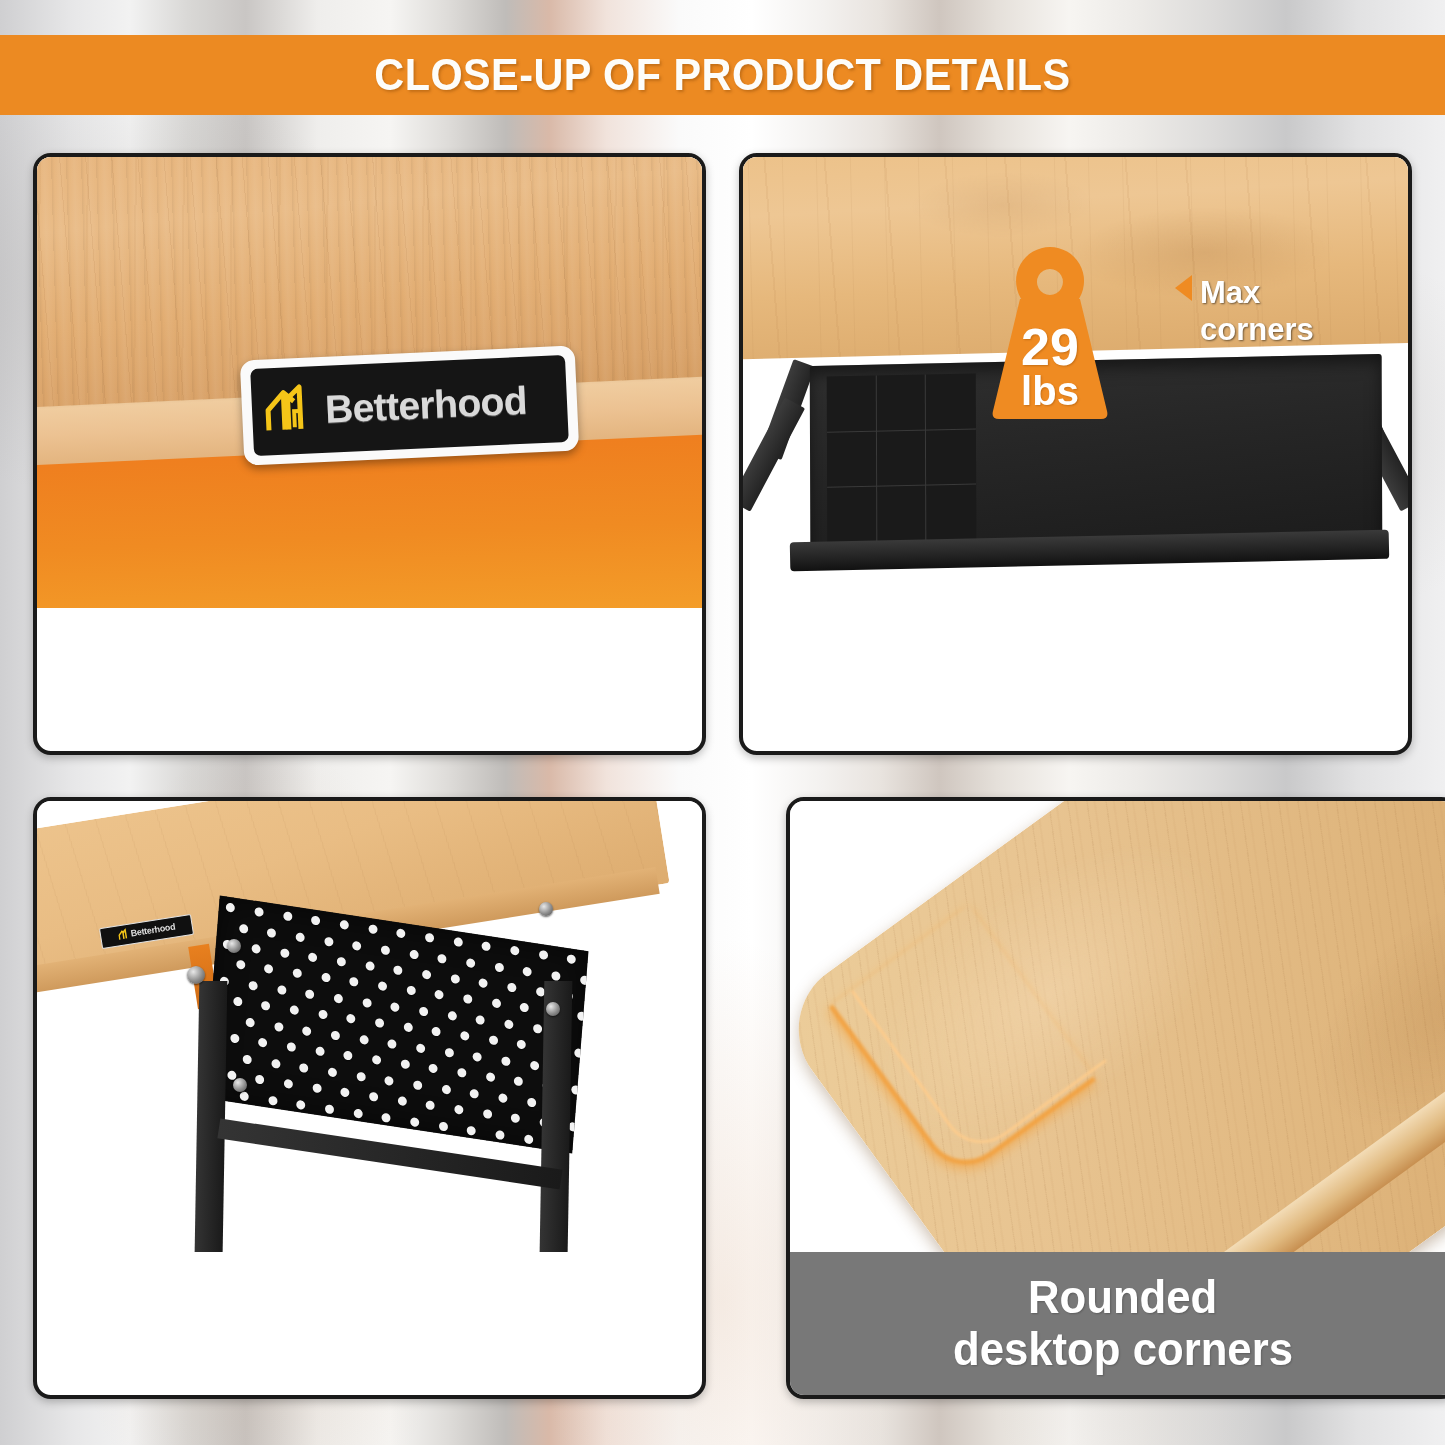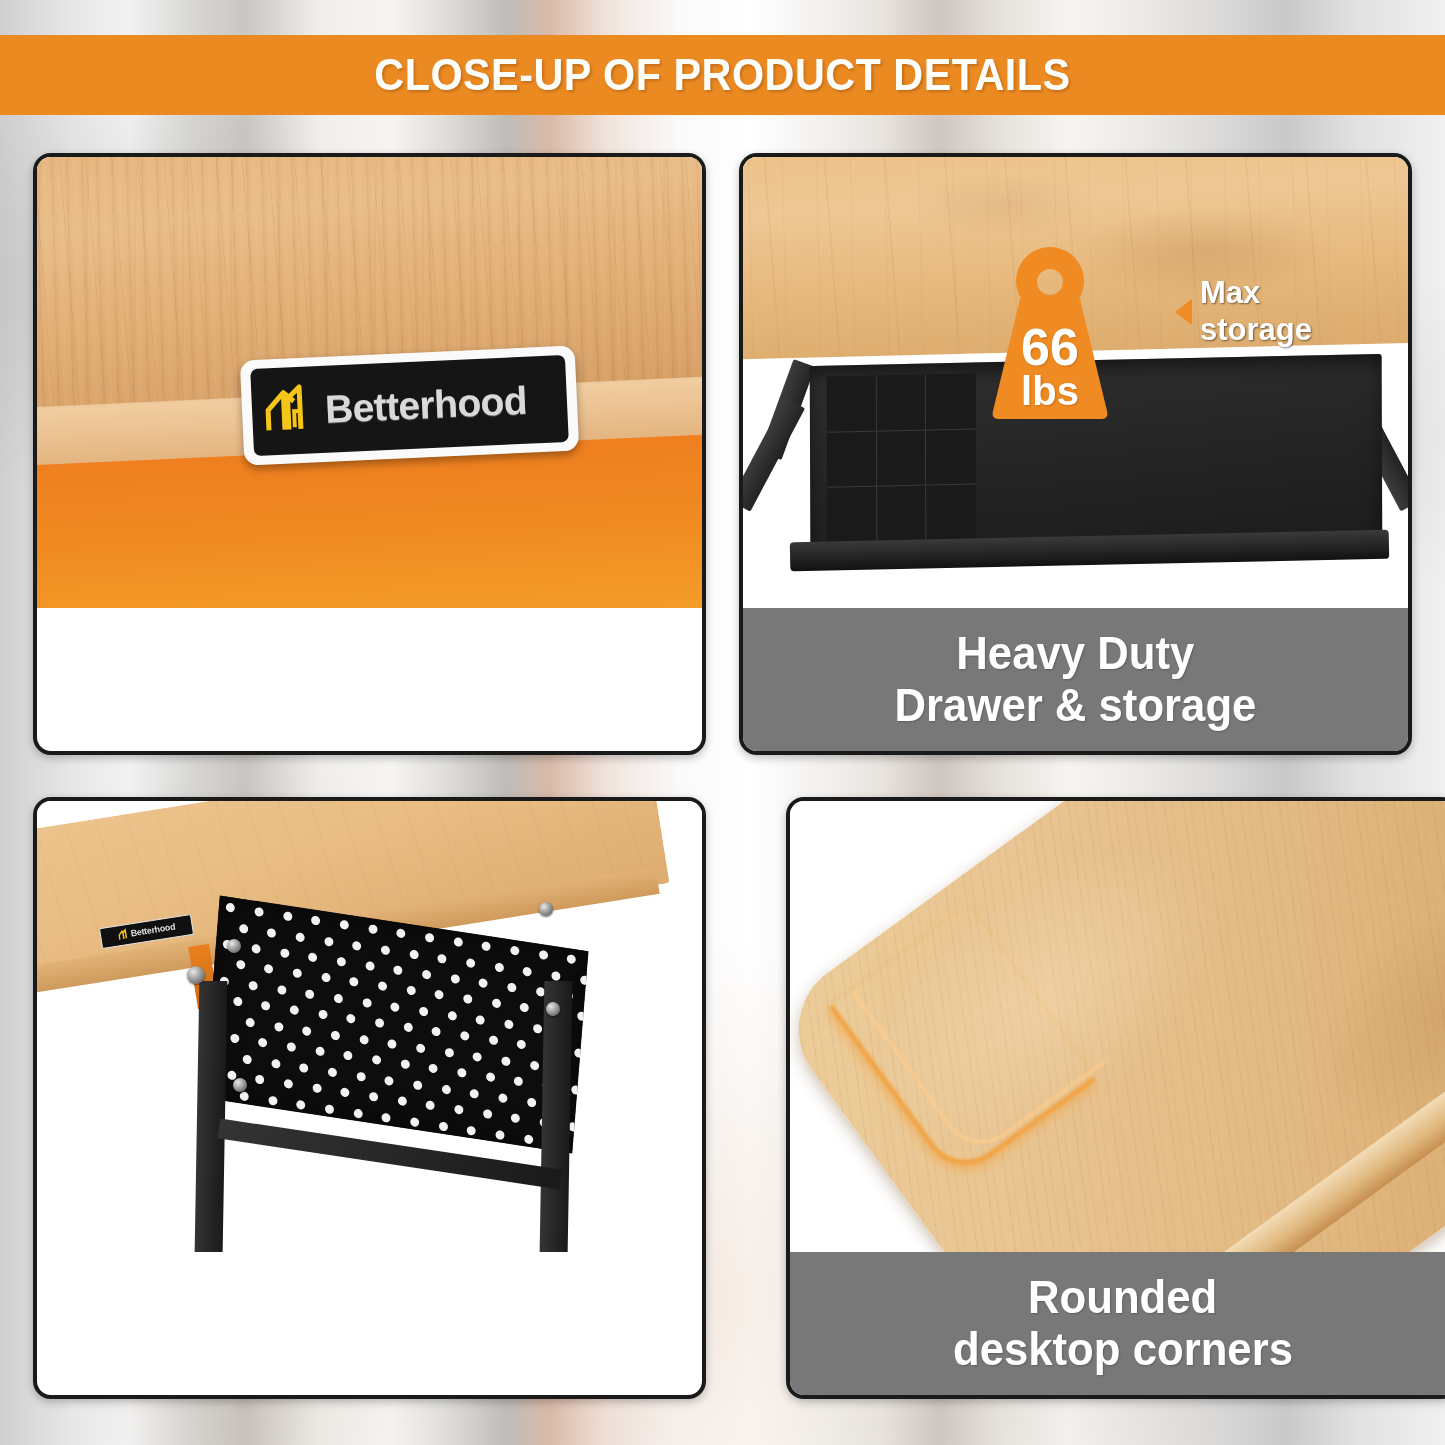--- a/index.html
+++ b/index.html
@@ -184,21 +184,21 @@
     text-align:center; color:#fff; font-size:52px; font-weight:bold;
     text-shadow:1px 1px 2px rgba(140,70,0,.4);
   }
   #p1-weight-unit {
     position:absolute; left:0; right:0; top:126px;
     text-align:center; color:#fff; font-size:40px; font-weight:bold;
     text-shadow:1px 1px 2px rgba(140,70,0,.4);
   }
   #p1-maxcap {
     position:absolute; left:432px; top:118px;
-    display:flex; align-items:center; gap:8px;
+    display:flex; gap:8px;
   }
   #p1-maxcap-arrow {
     width:0;height:0;
     border-top:13px solid transparent;
     border-bottom:13px solid transparent;
     border-right:17px solid #ef8b22;
   }
   #p1-maxcap-text { color:#fff; font-size:31px; font-weight:bold; line-height:1.18; }
   #p1-maxcap-text div { white-space:nowrap; text-shadow:1px 1px 2px rgba(0,0,0,.5); }
 
@@ -345,35 +345,31 @@
         <div class="cellcol" style="left:66%"></div>
       </div>
     </div>
     <div id="p1-drawer-front"></div>
 
     <div id="p1-weight">
       <svg width="150" height="180" viewBox="0 0 150 180" aria-hidden="true">
         <path d="M75 4 a34 34 0 1 0 .1 0 z M75 26 a13 13 0 1 1 -.1 0 z" fill="#ef8b22"></path>
         <path d="M45 56 L105 56 L132 168 Q134 176 126 176 L24 176 Q16 176 18 168 Z" fill="#ef8b22"></path>
       </svg>
-      <div id="p1-weight-num">66</div>
+      <div id="p1-weight-num">29</div>
       <div id="p1-weight-unit">lbs</div>
     </div>
 
     <div id="p1-maxcap">
       <div id="p1-maxcap-arrow"></div>
       <div id="p1-maxcap-text">
         <div>Max</div>
-        <div>storage</div>
+        <div>corners</div>
       </div>
     </div>
-  </div>
-  <div class="caption two">
-    <div class="line">Heavy Duty</div>
-    <div class="line">Drawer &amp; storage</div>
   </div>
 </div>
 
 <div class="panel" id="panel-2">
   <div class="photo">
     <div id="p2-top"></div>
     <div id="p2-edge"></div>
     <div id="p2-orange-bracket"></div>
 
     <div id="p2-label">

